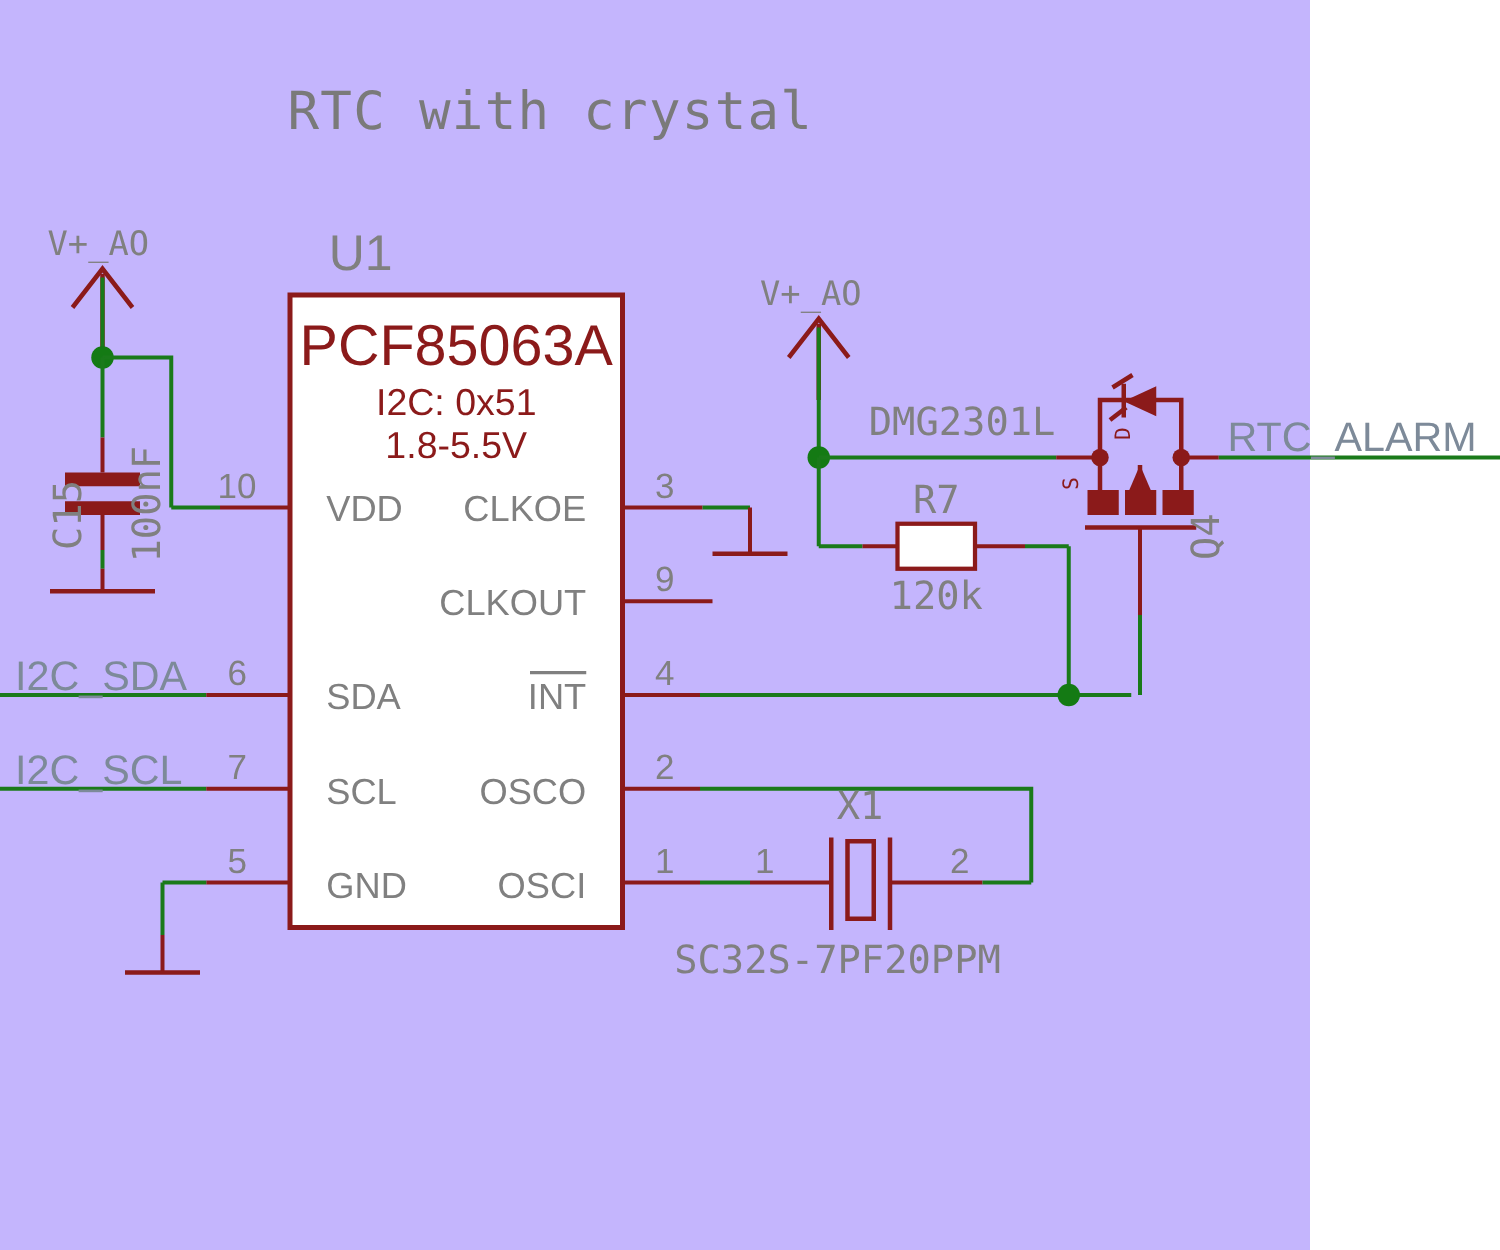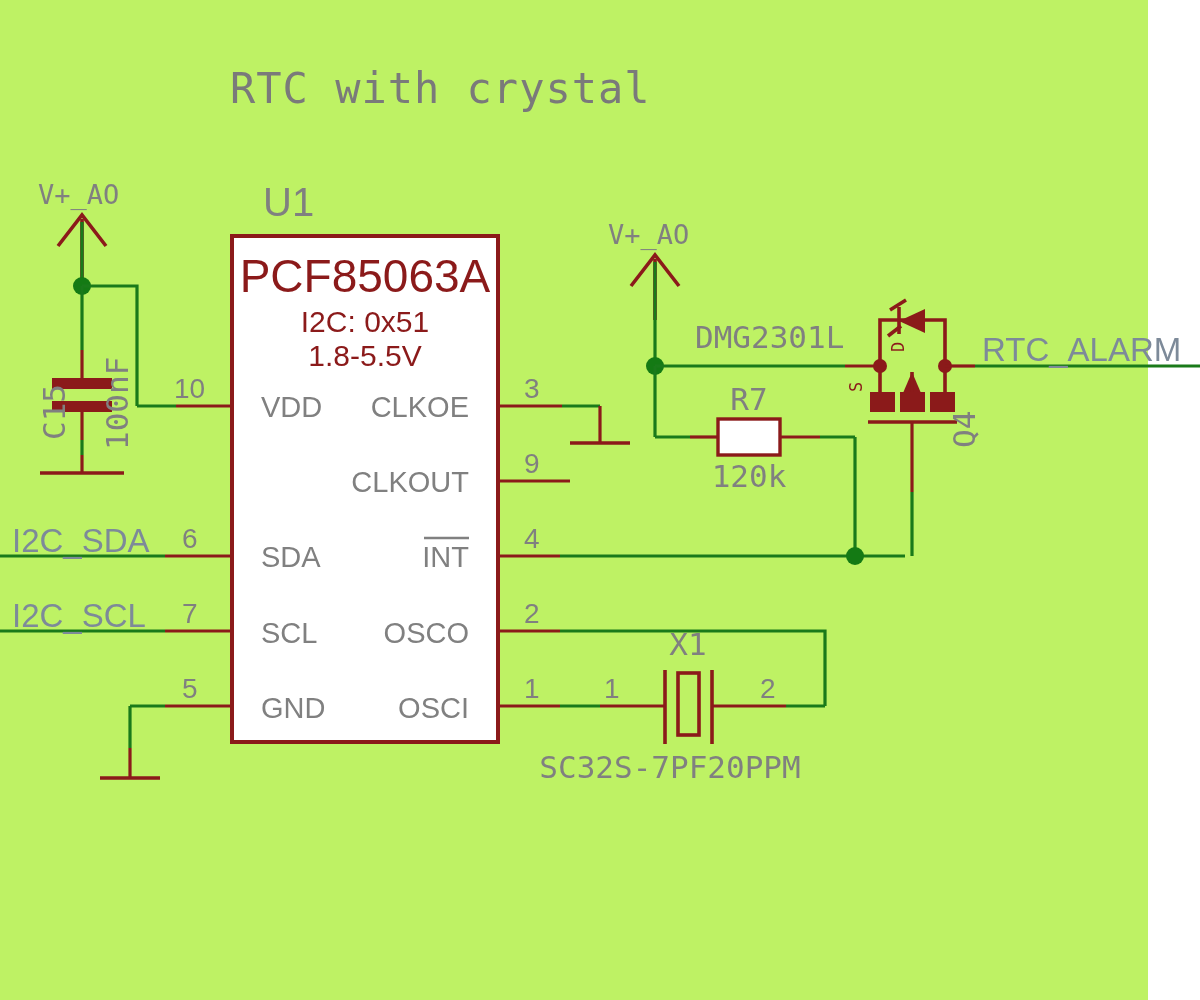--- a/index.html
+++ b/index.html
@@ -8,23 +8,23 @@
     background: #ffffff;
   }
   body {
     width: 1200px;
     height: 1000px;
     overflow: hidden;
     font-family: "Liberation Sans", sans-serif;
   }
   #sheet {
     position: relative;
-    width: 1148px;
+    width: 1048px;
     height: 1000px;
-    background: #bef264;
+    background: #c4b5fd;
   }
   svg.schematic {
     display: block;
     width: 1200px;
     height: 1000px;
   }
   
   .w-red   { stroke: #8b1a1a; stroke-width: 3.2; fill: none; stroke-linecap: butt; }
   .w-green { stroke: #1a7a1a; stroke-width: 3.2; fill: none; stroke-linecap: butt; }
   .sym     { stroke: #8b1a1a; stroke-width: 3.6; fill: none; }

